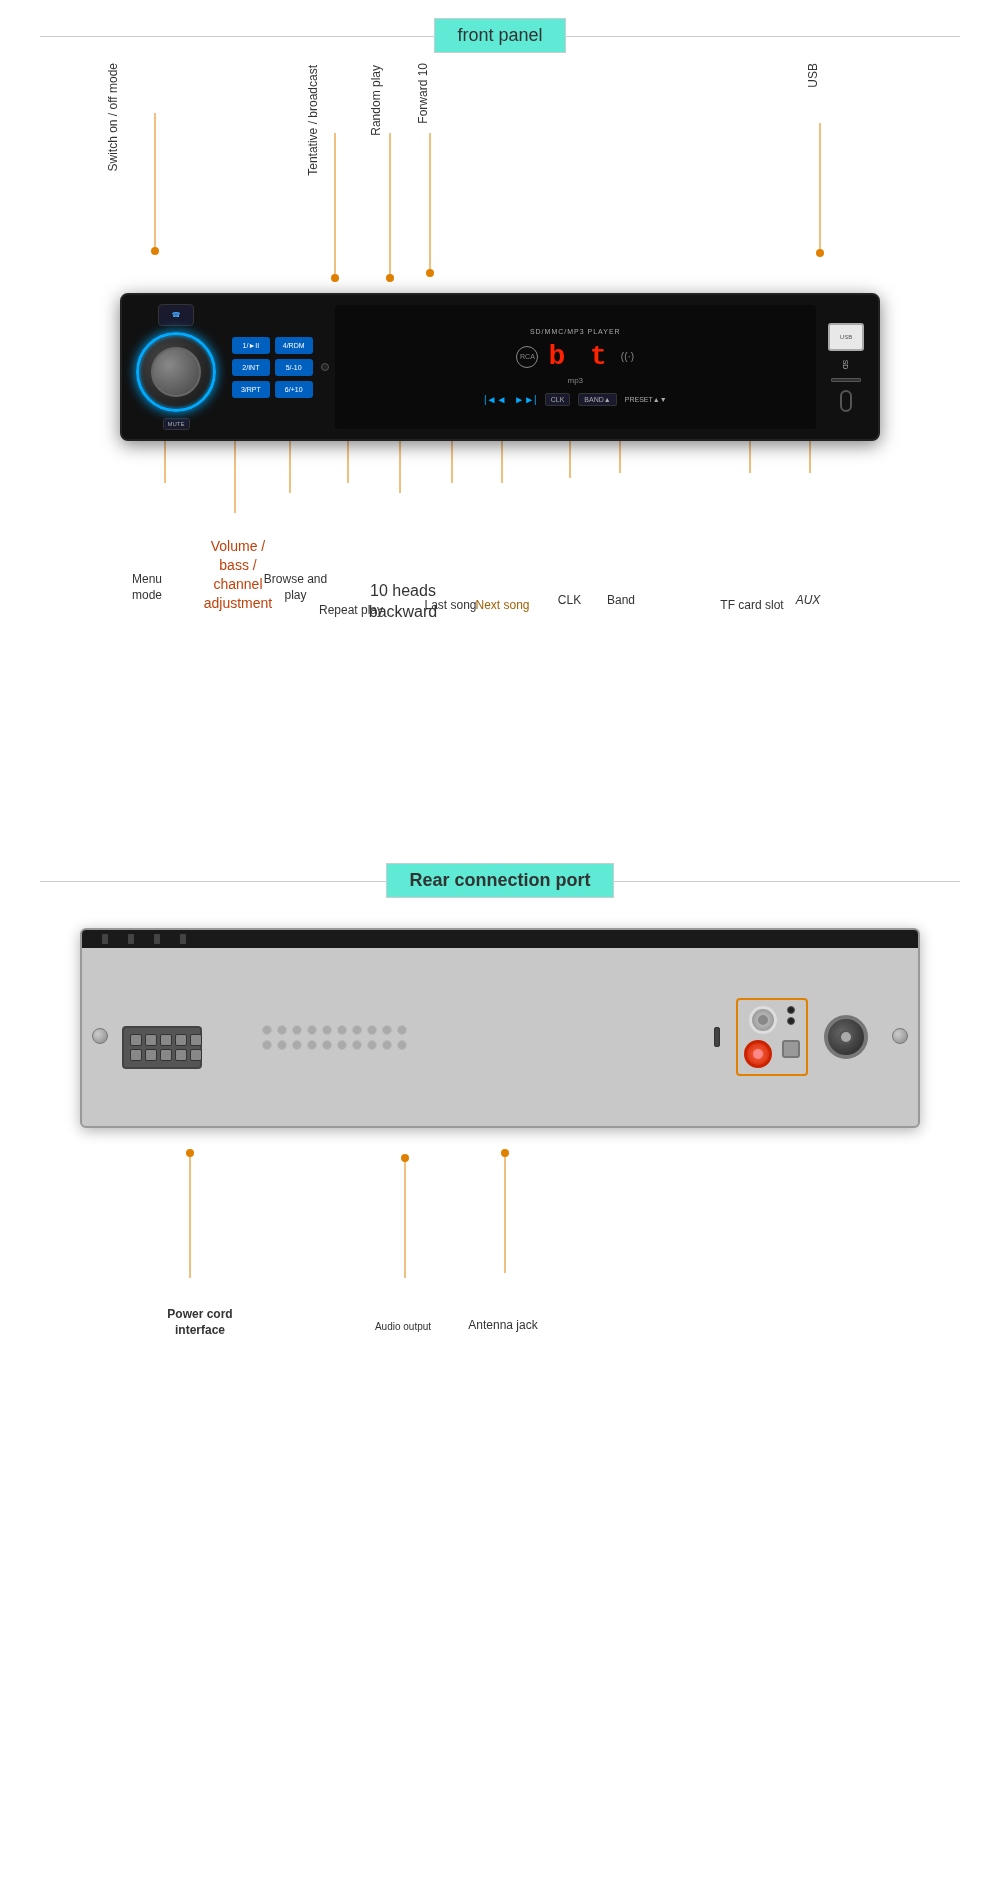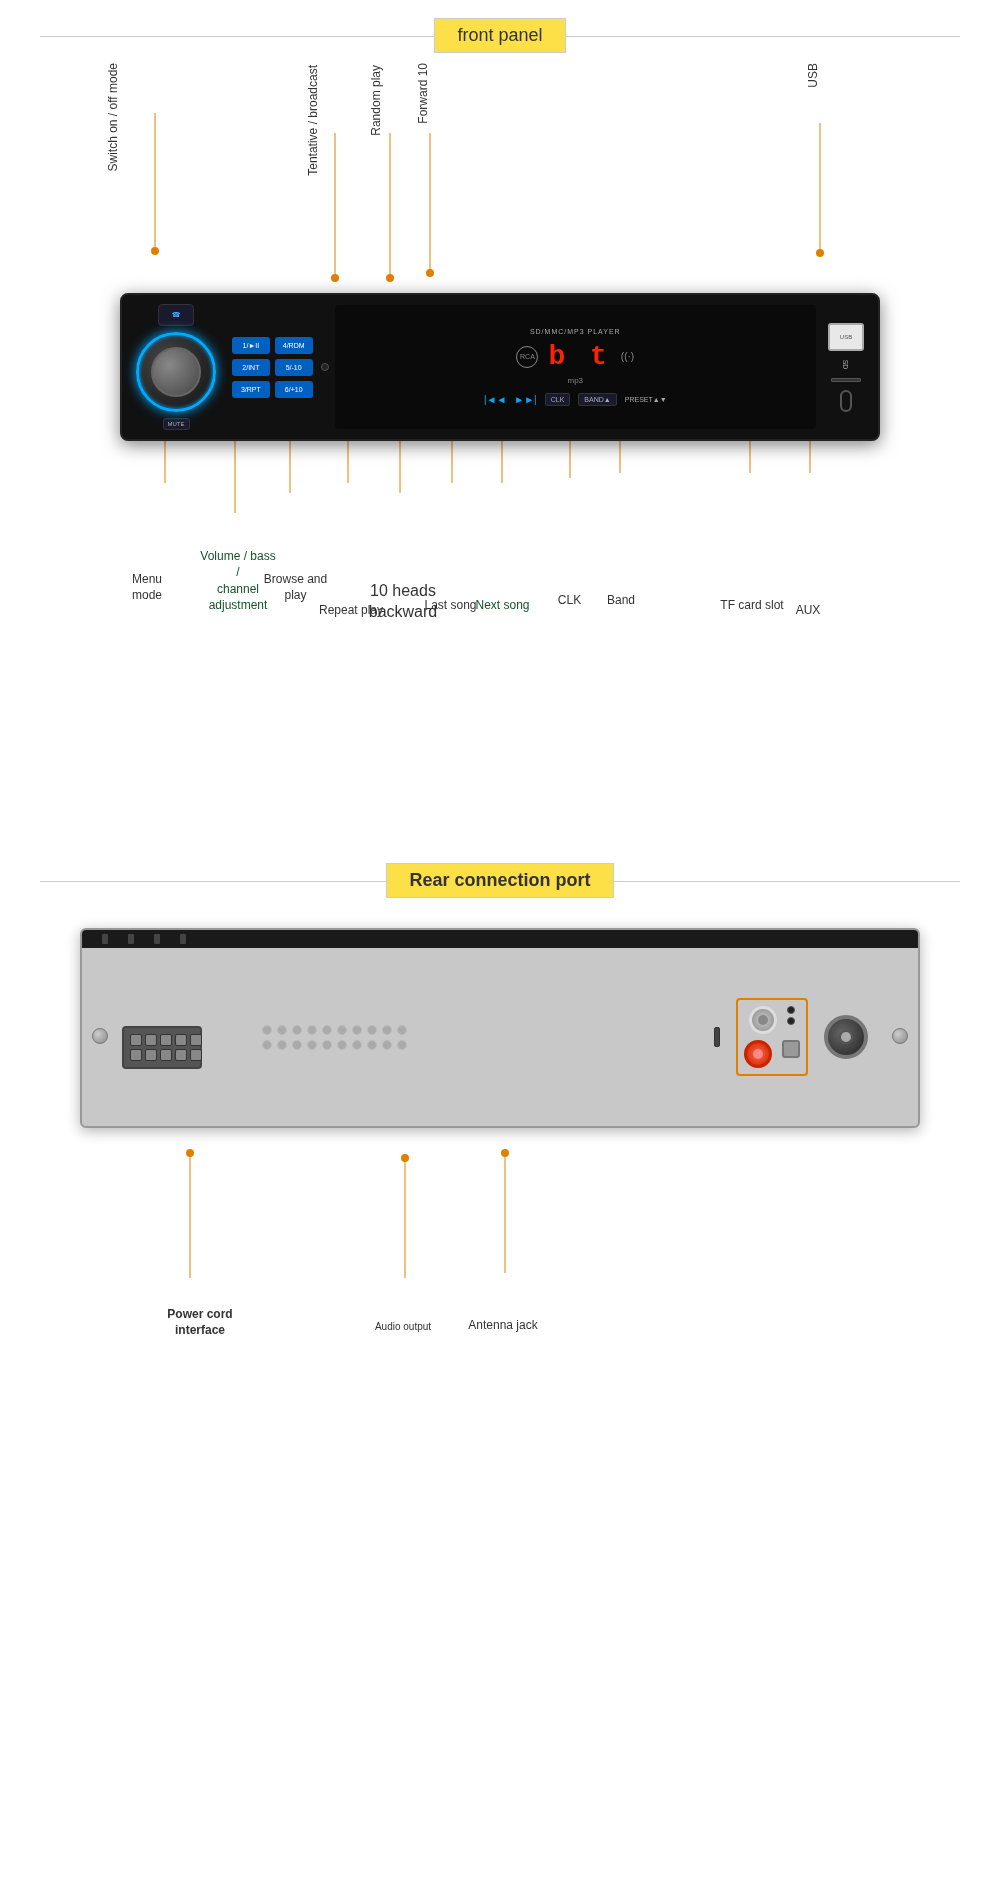--- a/index.html
+++ b/index.html
@@ -22,21 +22,21 @@
     .section-header::before {
       content: '';
       position: absolute;
       left: 40px;
       right: 40px;
       top: 50%;
       height: 1px;
       background: #ccc;
     }
     .section-header-label {
-      background: #fde047;
+      background: #5eead4;
       border: 1px solid #ccc;
       padding: 6px 22px;
       font-size: 18px;
       color: #333;
       position: relative;
       z-index: 1;
     }
 
     
     .front-panel-section {
@@ -531,56 +531,56 @@
           <div class="aux-jack"></div>
         </div>
       </div>
     </div>
 
     <div style="position:absolute; bottom:200px; left:67px; text-align:center; width:60px;">
       <div class="ann-text" style="font-size:12px; color:#333;">Menu mode</div>
     </div>
 
     <div style="position:absolute; bottom:190px; left:148px; text-align:center; width:80px;">
-      <div class="ann-text" style="font-size:12px; color:#14532d;">Volume / bass /<br>channel adjustment</div>
+      <div class="ann-text" style="font-size:14px; color:#c2410c;">Volume / bass /<br>channel adjustment</div>
     </div>
 
     <div style="position:absolute; bottom:200px; left:208px; text-align:center; width:75px;">
       <div class="ann-text" style="font-size:12px; color:#333;">Browse and play</div>
     </div>
 
     <div style="position:absolute; bottom:185px; left:266px; text-align:center; width:70px;">
       <div class="ann-text" style="font-size:12px; color:#333;">Repeat play</div>
     </div>
 
     <div style="position:absolute; bottom:180px; left:308px; text-align:center; width:90px;">
       <div class="ann-text" style="font-size:16px; color:#333;">10 heads backward</div>
     </div>
 
     <div style="position:absolute; bottom:190px; left:368px; text-align:center; width:65px;">
       <div class="ann-text" style="font-size:12px; color:#333;">Last song</div>
     </div>
 
     <div style="position:absolute; bottom:190px; left:420px; text-align:center; width:65px;">
-      <div class="ann-text" style="font-size:12px; color:#14532d;">Next song</div>
+      <div class="ann-text" style="font-size:12px; color:#a16207;">Next song</div>
     </div>
 
     <div style="position:absolute; bottom:195px; left:492px; text-align:center; width:55px;">
       <div class="ann-text" style="font-size:12px; color:#333;">CLK</div>
     </div>
 
     <div style="position:absolute; bottom:195px; left:546px; text-align:center; width:50px;">
       <div class="ann-text" style="font-size:12px; color:#333;">Band</div>
     </div>
 
     <div style="position:absolute; bottom:190px; left:662px; text-align:center; width:80px;">
       <div class="ann-text" style="font-size:12px; color:#333;">TF card slot</div>
     </div>
 
-    <div style="position:absolute; bottom:185px; left:738px; text-align:center; width:40px;">
+    <div style="position:absolute; bottom:195px; left:738px; text-align:center; width:40px;font-style:italic;">
       <div class="ann-text" style="font-size:12px; color:#333;">AUX</div>
     </div>
 
   </div>
 </div>
 
 <div class="rear-panel-section">
   <div class="section-header" style="padding: 0 40px; font-weight: bold;">
     <div class="section-header-label">Rear connection port</div>
   </div>

